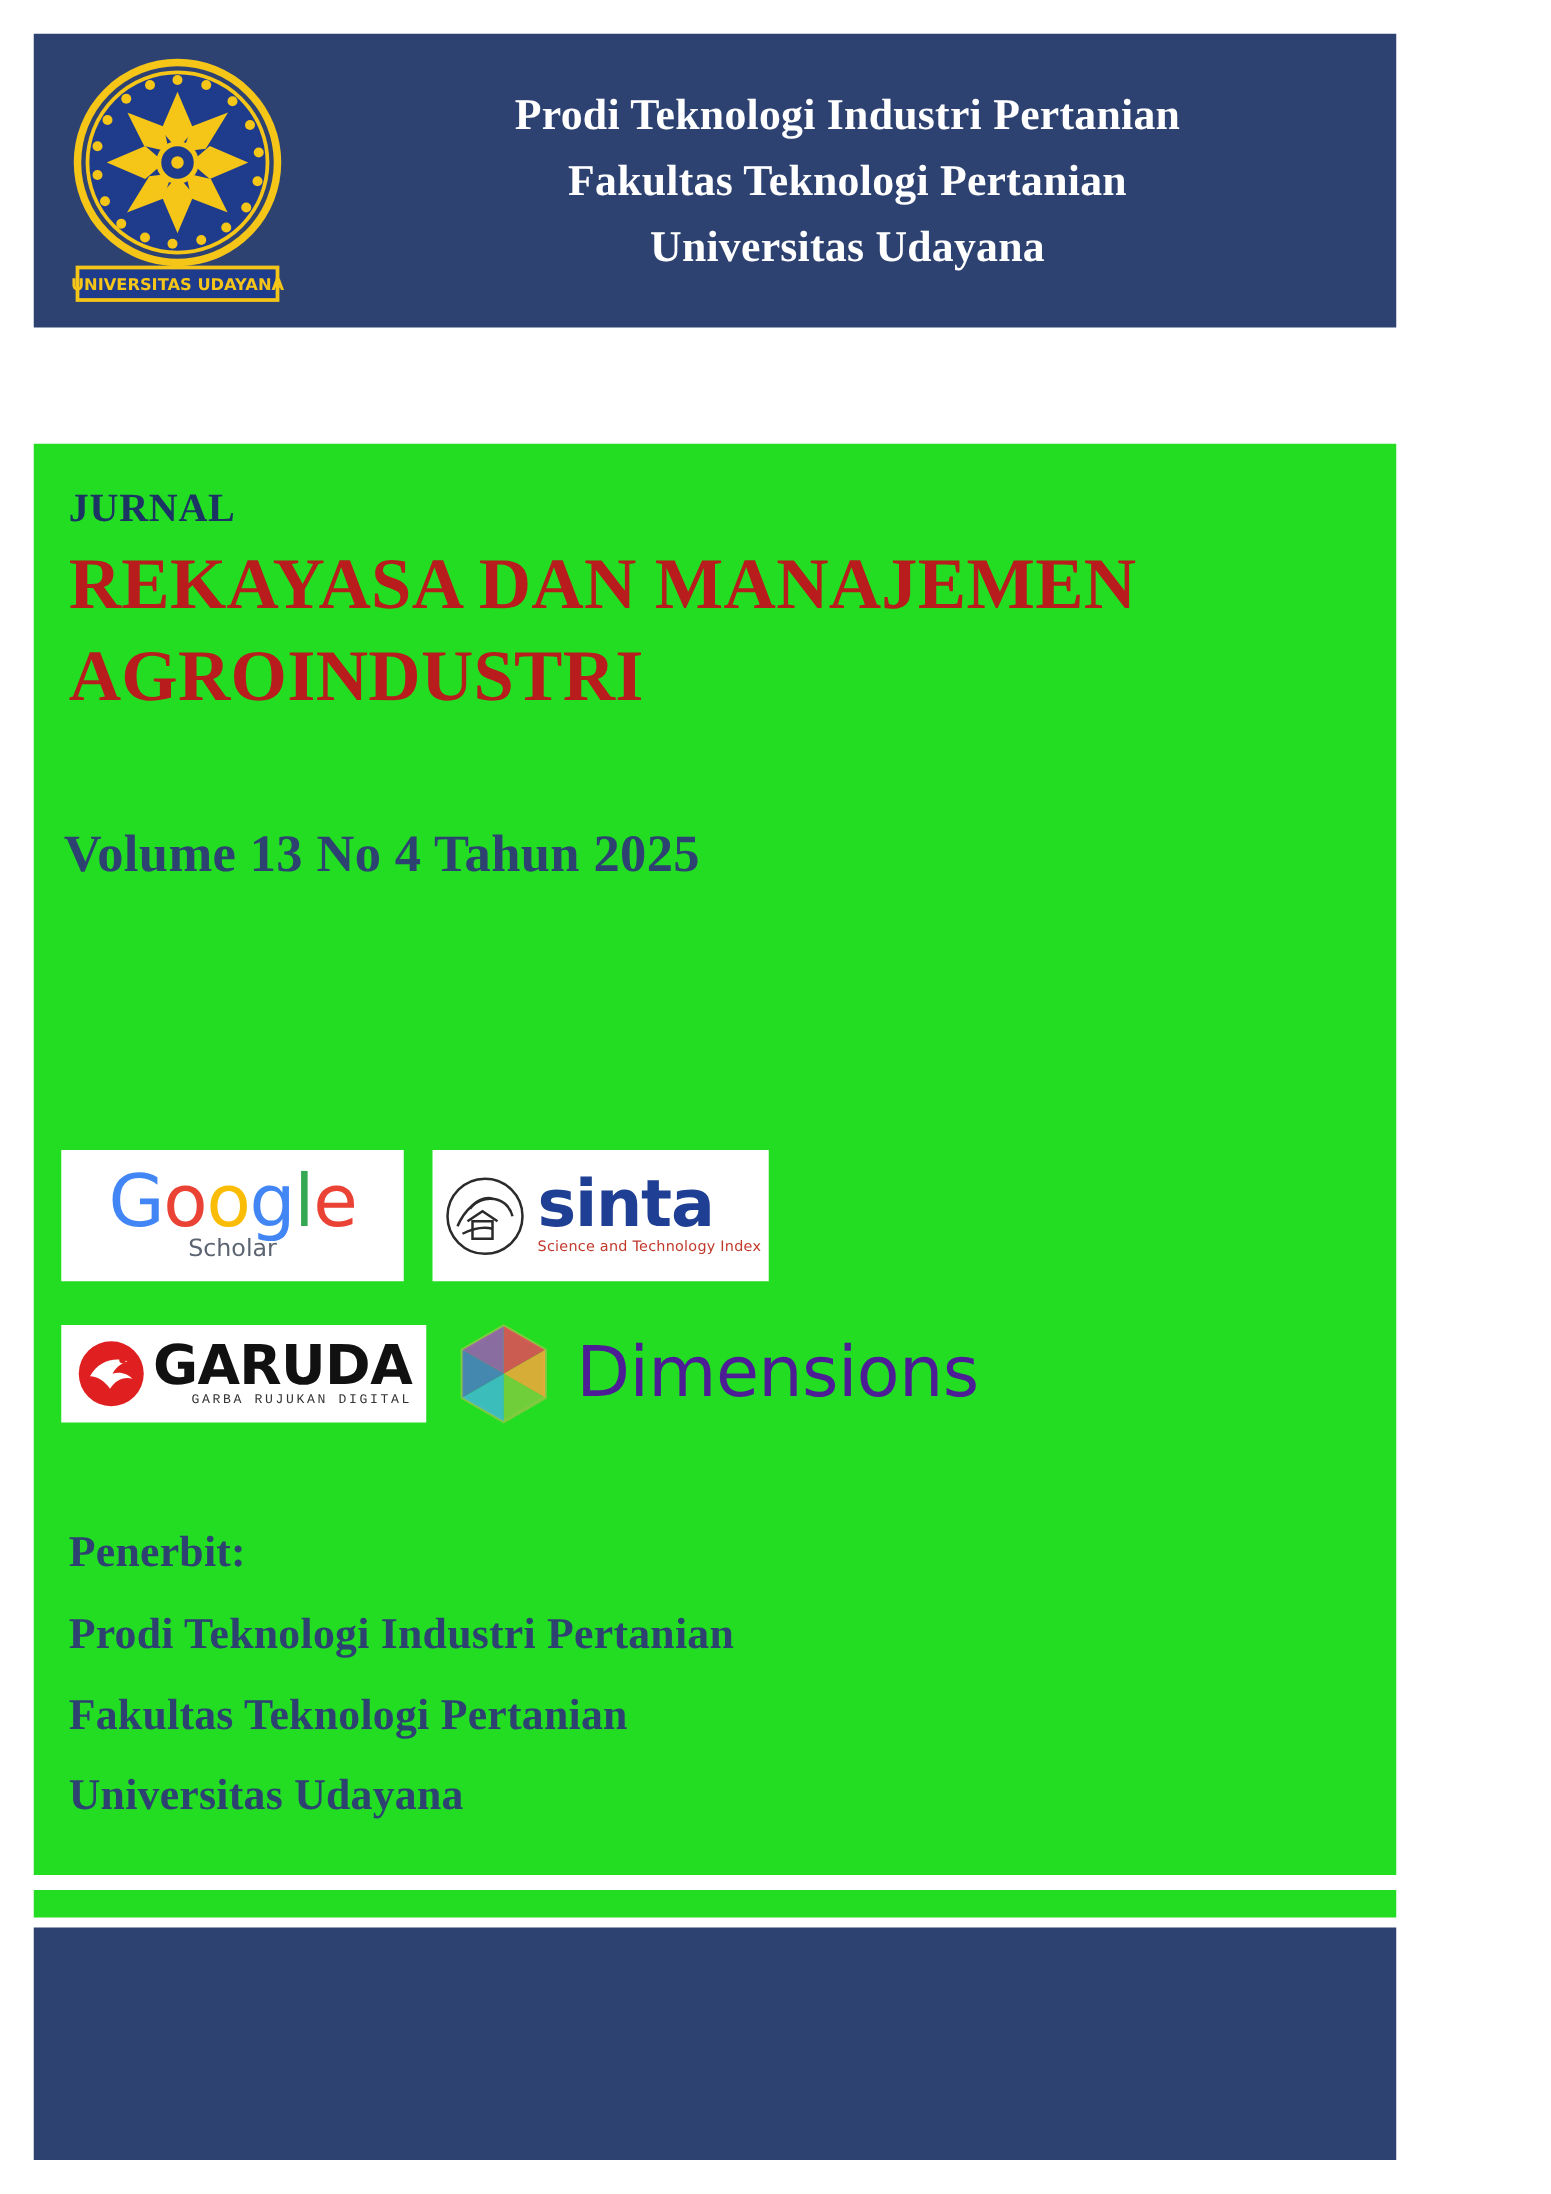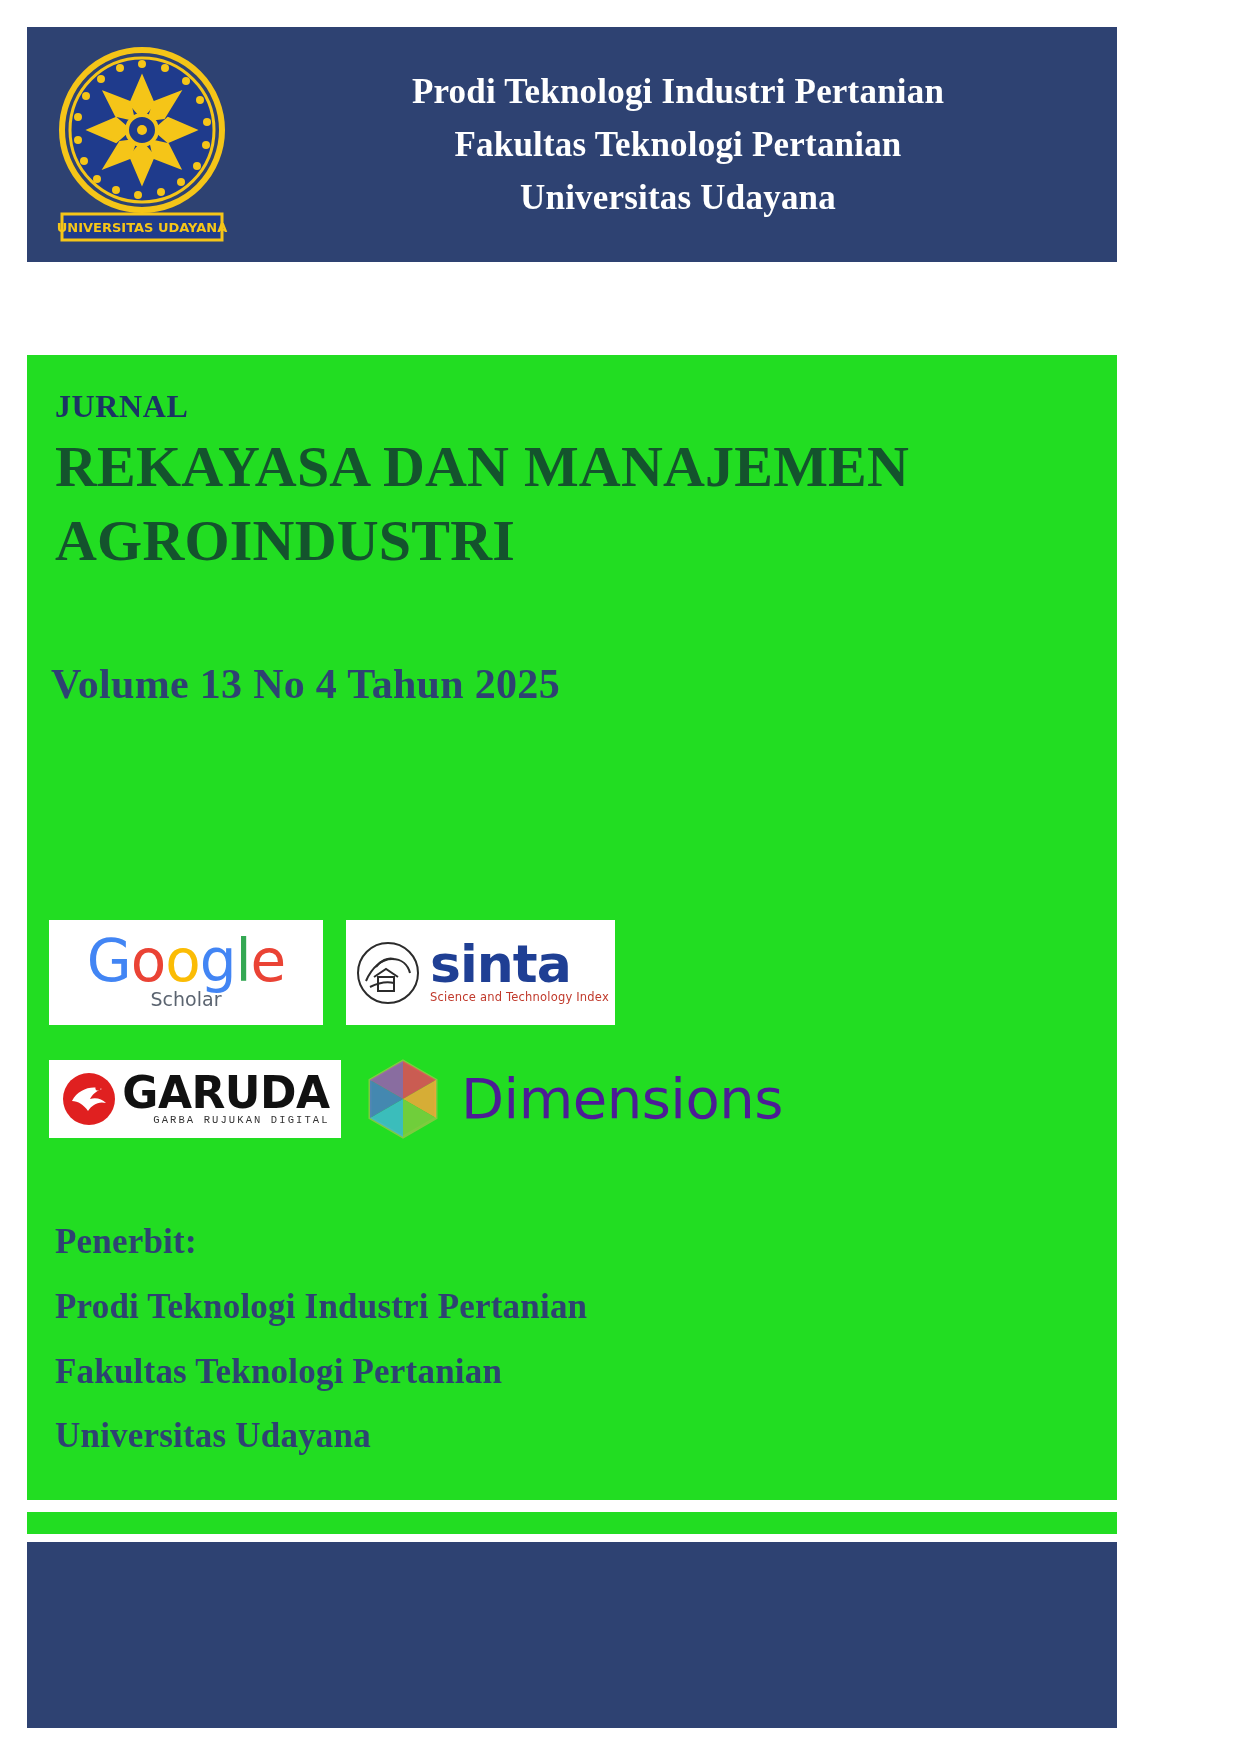--- a/index.html
+++ b/index.html
@@ -104,21 +104,21 @@
     color: #1b3464;
     font-weight: bold;
     font-size: 32px;
     letter-spacing: 0.6px;
   }
   .journal-title {
     position: absolute;
     left: 28px;
     top: 75px;
     width: 1030px;
-    color: #14532d;
+    color: #b91c1c;
     font-weight: bold;
     font-size: 58px;
     line-height: 1.27;
     letter-spacing: 0.2px;
   }
   .volume {
     position: absolute;
     left: 24px;
     top: 305px;
     color: #2e4272;

